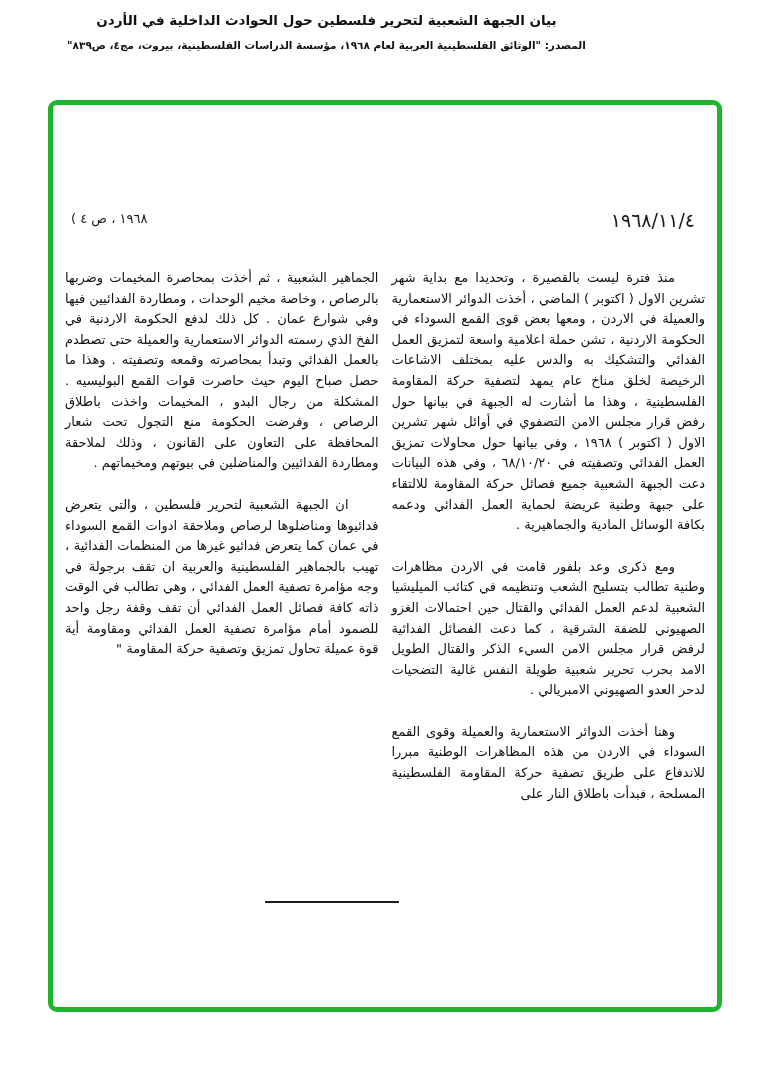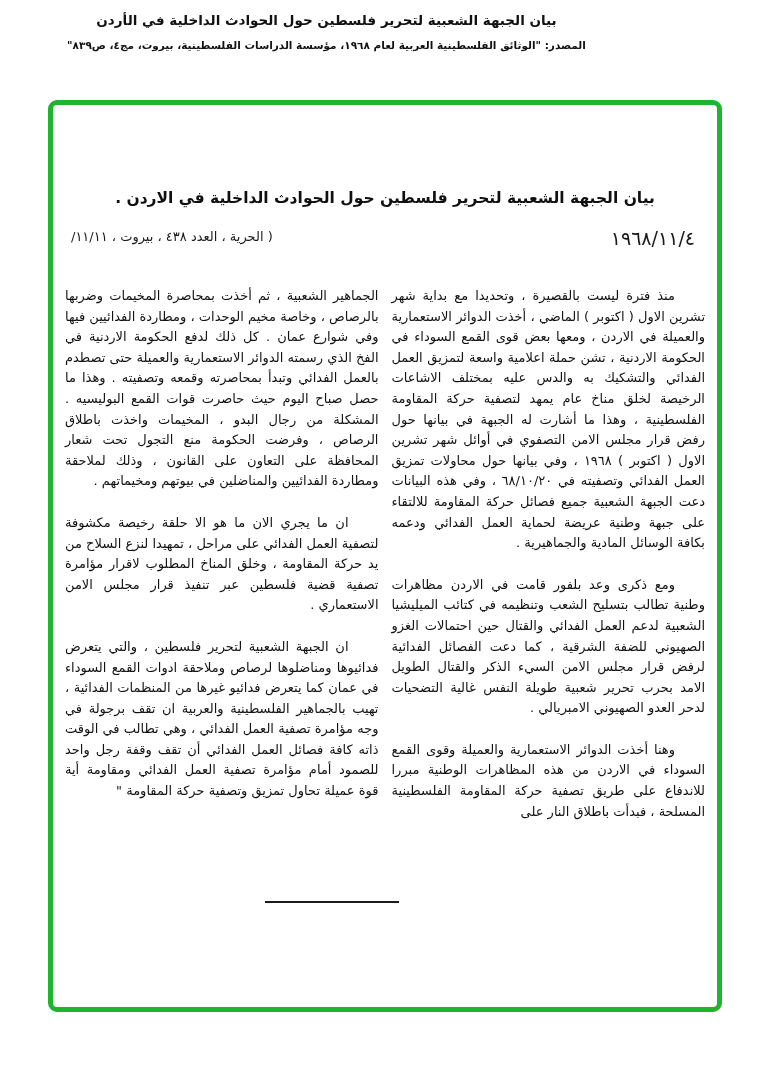--- a/index.html
+++ b/index.html
@@ -108,38 +108,36 @@
 
 <div class="page">
 
   <div class="top-header">
     <div class="line1">بيان الجبهة الشعبية لتحرير فلسطين حول الحوادث الداخلية في الأردن</div>
     <div class="line2">المصدر: "الوثائق الفلسطينية العربية لعام ١٩٦٨، مؤسسة الدراسات الفلسطينية، بيروت، مج٤، ص٨٣٩"</div>
   </div>
 
   <div class="doc-frame" style="border-color: rgb(30, 180, 45);">
 
-    <div class="doc-title">بيان الجبهة الشعبية لتحرير فلسطين حول الحوادث الداخلية في الاردن .</div>
 
     <div class="meta-row">
       <div class="doc-date">١٩٦٨/١١/٤</div>
       <div class="doc-ref">
-        <div>( الحرية ، العدد ٤٣٨ ، بيروت ، ١١/١١/</div>
+        <div>١٩٦٨ ، ص ٤ )</div>
       </div>
     </div>
 
     <div class="body-columns">
       <div class="column">
         <p>منذ فترة ليست بالقصيرة ، وتحديدا مع بداية شهر تشرين الاول ( اكتوبر ) الماضي ، أخذت الدوائر الاستعمارية والعميلة في الاردن ، ومعها بعض قوى القمع السوداء في الحكومة الاردنية ، تشن حملة اعلامية واسعة لتمزيق العمل الفدائي والتشكيك به والدس عليه بمختلف الاشاعات الرخيصة لخلق مناخ عام يمهد لتصفية حركة المقاومة الفلسطينية ، وهذا ما أشارت له الجبهة في بيانها حول رفض قرار مجلس الامن التصفوي في أوائل شهر تشرين الاول ( اكتوبر ) ١٩٦٨ ، وفي بيانها حول محاولات تمزيق العمل الفدائي وتصفيته في ٦٨/١٠/٢٠ ، وفي هذه البيانات دعت الجبهة الشعبية جميع فصائل حركة المقاومة للالتقاء على جبهة وطنية عريضة لحماية العمل الفدائي ودعمه بكافة الوسائل المادية والجماهيرية .</p>
         <p>ومع ذكرى وعد بلفور قامت في الاردن مظاهرات وطنية تطالب بتسليح الشعب وتنظيمه في كتائب الميليشيا الشعبية لدعم العمل الفدائي والقتال حين احتمالات الغزو الصهيوني للضفة الشرقية ، كما دعت الفصائل الفدائية لرفض قرار مجلس الامن السيء الذكر والقتال الطويل الامد بحرب تحرير شعبية طويلة النفس غالية التضحيات لدحر العدو الصهيوني الامبريالي .</p>
         <p>وهنا أخذت الدوائر الاستعمارية والعميلة وقوى القمع السوداء في الاردن من هذه المظاهرات الوطنية مبررا للاندفاع على طريق تصفية حركة المقاومة الفلسطينية المسلحة ، فبدأت باطلاق النار على</p>
       </div>
       <div class="column">
         <p class="cont">الجماهير الشعبية ، ثم أخذت بمحاصرة المخيمات وضربها بالرصاص ، وخاصة مخيم الوحدات ، ومطاردة الفدائيين فيها وفي شوارع عمان . كل ذلك لدفع الحكومة الاردنية في الفخ الذي رسمته الدوائر الاستعمارية والعميلة حتى تصطدم بالعمل الفدائي وتبدأ بمحاصرته وقمعه وتصفيته . وهذا ما حصل صباح اليوم حيث حاصرت قوات القمع البوليسيه . المشكلة من رجال البدو ، المخيمات واخذت باطلاق الرصاص ، وفرضت الحكومة منع التجول تحت شعار المحافظة على التعاون على القانون ، وذلك لملاحقة ومطاردة الفدائيين والمناضلين في بيوتهم ومخيماتهم .</p>
-        <p>ان ما يجري الان ما هو الا حلقة رخيصة مكشوفة لتصفية العمل الفدائي على مراحل ، تمهيدا لنزع السلاح من يد حركة المقاومة ، وخلق المناخ المطلوب لاقرار مؤامرة تصفية قضية فلسطين عبر تنفيذ قرار مجلس الامن الاستعماري .</p>
         <p>ان الجبهة الشعبية لتحرير فلسطين ، والتي يتعرض فدائيوها ومناضلوها لرصاص وملاحقة ادوات القمع السوداء في عمان كما يتعرض فدائيو غيرها من المنظمات الفدائية ، تهيب بالجماهير الفلسطينية والعربية ان تقف برجولة في وجه مؤامرة تصفية العمل الفدائي ، وهي تطالب في الوقت ذاته كافة فصائل العمل الفدائي أن تقف وقفة رجل واحد للصمود أمام مؤامرة تصفية العمل الفدائي ومقاومة أية قوة عميلة تحاول تمزيق وتصفية حركة المقاومة "</p>
       </div>
     </div>
 
     <div class="end-divider"></div>
 
   </div>
 
 </div>
 

